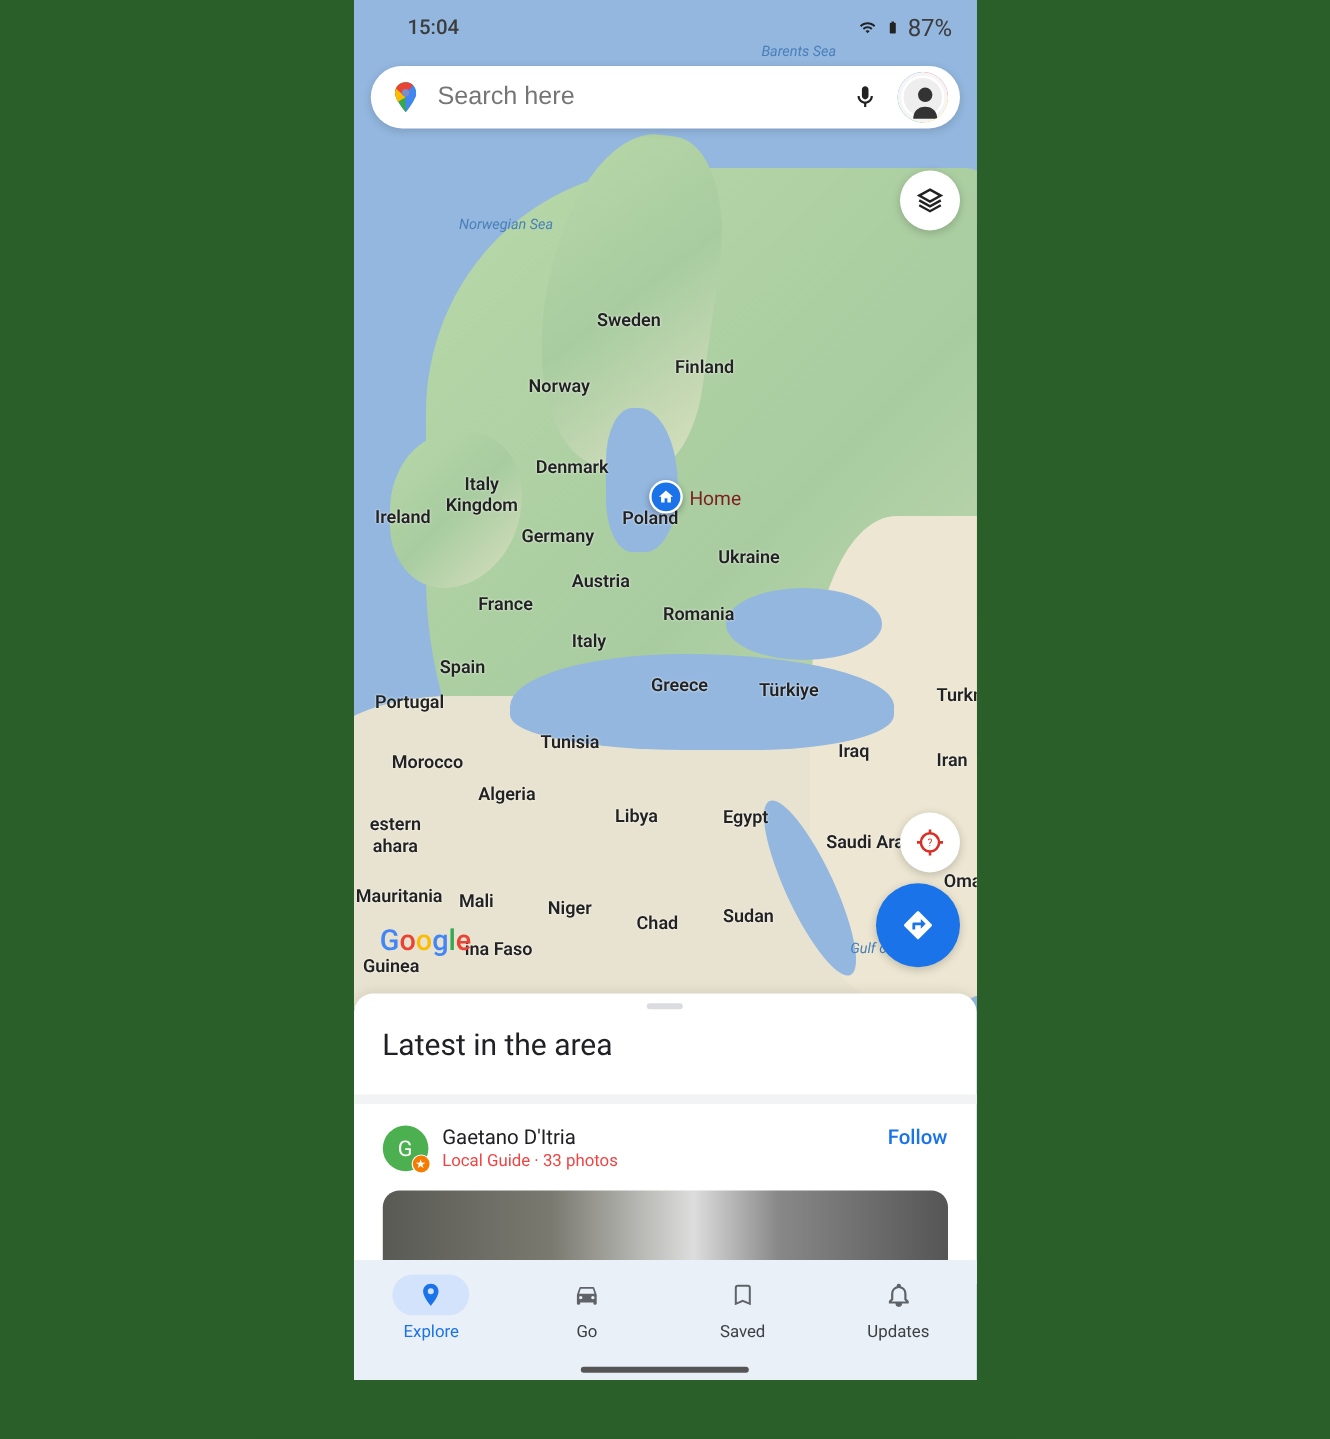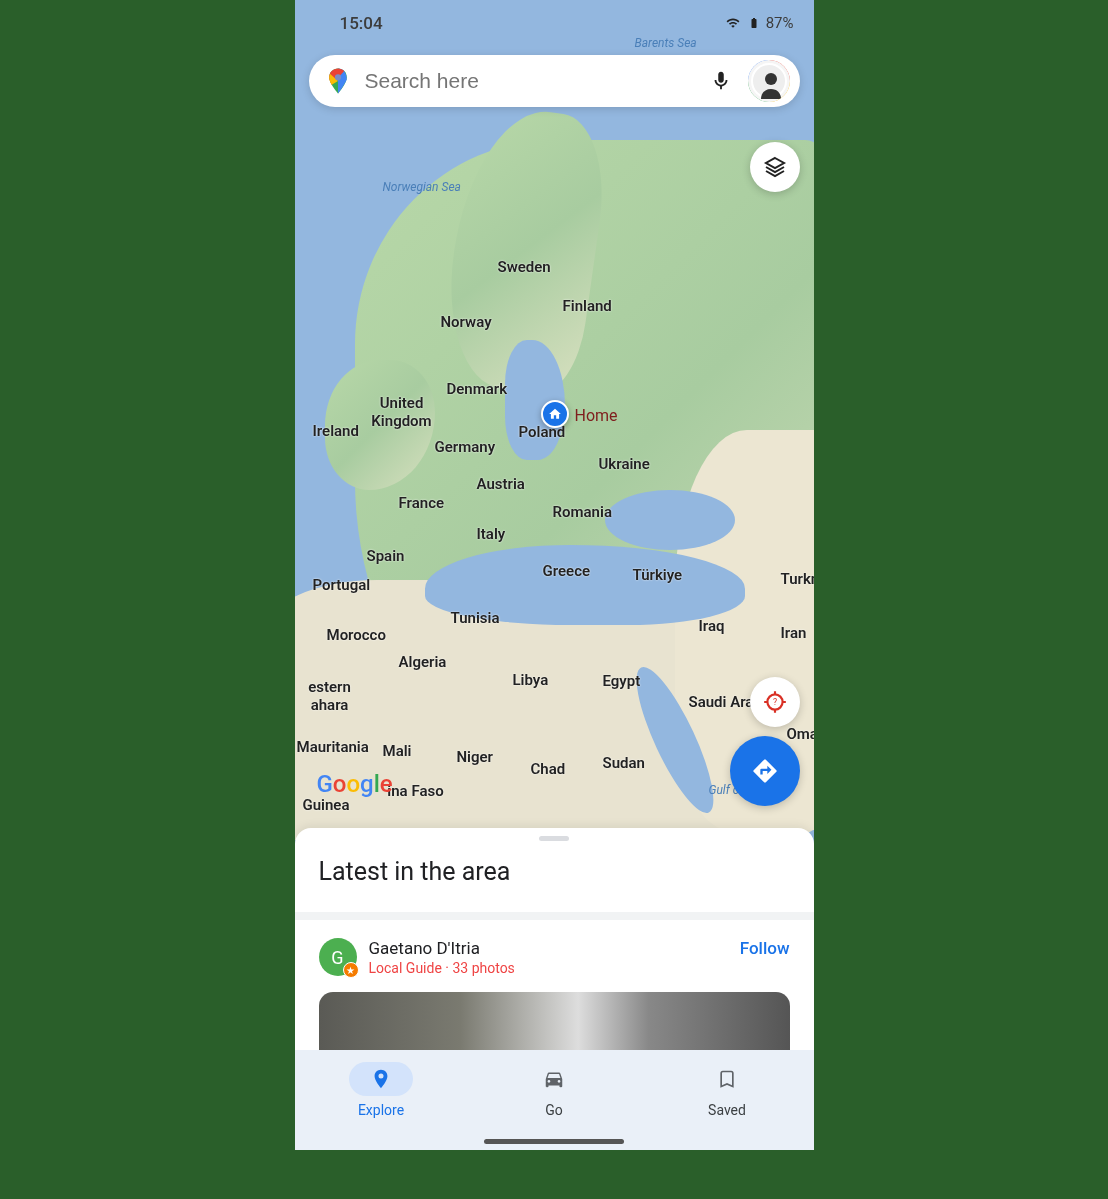--- a/index.html
+++ b/index.html
@@ -26,21 +26,21 @@
     height: 45px;
     display: flex;
     align-items: center;
     padding: 0 20px;
     font-size: 17px;
     color: #3c3c3c;
     z-index: 50;
   }
   .status-time { font-weight: 500; margin-left: 25px;}
   .status-right { margin-left: auto; display: flex; align-items: center; gap: 6px; }
-  .battery-text { font-size: 15px; }
+  .battery-text { font-size: 20px; }
 
   
   .search-bar {
     position: absolute;
     top: 55px;
     left: 14px;
     right: 14px;
     height: 52px;
     background: #fff;
     border-radius: 31px;
@@ -276,21 +276,21 @@
     <div id="sea-labels">
         <div class="sea-label" style="left: 340px; top: 36px;">Barents Sea</div>
         <div class="sea-label" style="left: 88px; top: 180px;">Norwegian Sea</div>
         <div class="sea-label" style="left: 414px; top: 783px;">Gulf of Aden</div>
       </div>
     <div id="country-labels">
         <div class="country-label" style="left: 203px; top: 258px;">Sweden</div>
         <div class="country-label" style="left: 268px; top: 297px;">Finland</div>
         <div class="country-label" style="left: 146px; top: 313px;">Norway</div>
         <div class="country-label" style="left: 152px; top: 380px;">Denmark</div>
-        <div class="country-label" style="left: 72px; top: 394px; white-space: normal; width: 70px; text-align: center;">United Kingdom</div>
+        <div class="country-label" style="left: 72px; top: 394px; white-space: normal; width: 70px; text-align: center;">Italy Kingdom</div>
         <div class="country-label" style="left: 18px; top: 422px;">Ireland</div>
         <div class="country-label" style="left: 224px; top: 423px;">Poland</div>
         <div class="country-label" style="left: 140px; top: 438px;">Germany</div>
         <div class="country-label" style="left: 304px; top: 455px;">Ukraine</div>
         <div class="country-label" style="left: 182px; top: 475px;">Austria</div>
         <div class="country-label" style="left: 104px; top: 494px;">France</div>
         <div class="country-label" style="left: 258px; top: 503px;">Romania</div>
         <div class="country-label" style="left: 182px; top: 525px;">Italy</div>
         <div class="country-label" style="left: 72px; top: 547px;">Spain</div>
         <div class="country-label" style="left: 248px; top: 562px;">Greece</div>
@@ -419,16 +419,24 @@
       <span>Go</span>
     </div>
     <div class="nav-item">
       <div class="nav-icon-wrap">
           <svg width="20" height="22" viewBox="0 0 24 24">
             <path fill="none" stroke="#5f6368" stroke-width="2" d="M17 3H7c-1.1 0-2 .9-2 2v16l7-3 7 3V5c0-1.1-.9-2-2-2z"></path>
           </svg>
         </div>
       <span>Saved</span>
     </div>
+    <div class="nav-item">
+      <div class="nav-icon-wrap">
+          <svg width="22" height="22" viewBox="0 0 24 24">
+            <path fill="none" stroke="#5f6368" stroke-width="2" d="M12 22c1.1 0 2-.9 2-2h-4c0 1.1.9 2 2 2zm6-6v-5c0-3-2-5.5-5-6V4c0-.6-.4-1-1-1s-1 .4-1 1v1c-3 .5-5 3-5 6v5l-2 2v1h16v-1l-2-2z"></path>
+          </svg>
+        </div>
+      <span>Updates</span>
+    </div>
     <div class="gesture-bar"></div>
   </div>
 
 </div>
 
 </body></html>

